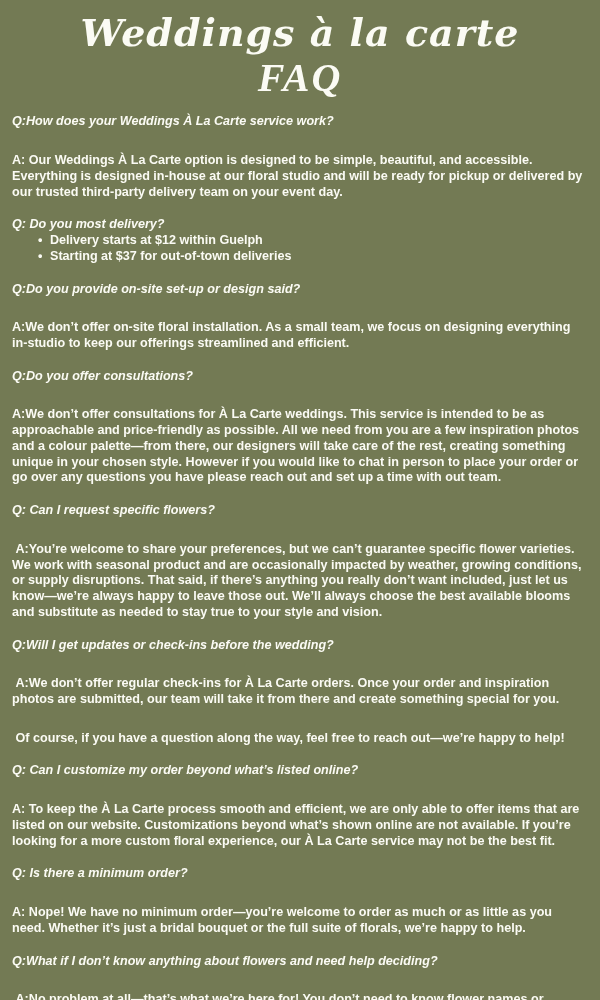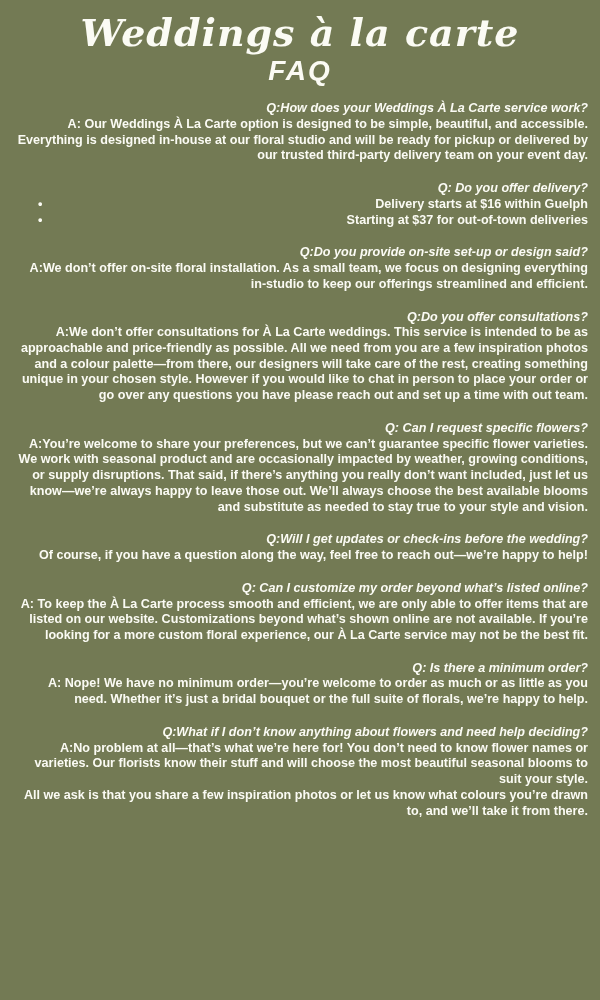--- a/index.html
+++ b/index.html
@@ -21,42 +21,43 @@
   }
   .title {
     font-family: "DejaVu Serif", serif;
     font-style: italic;
     font-weight: 700;
     font-size: 38px;
     line-height: 1.22;
     letter-spacing: 1px;
   }
   .subtitle {
-    font-family: Liberation Sans, sans-serif;
+    font-family: Liberation Serif, serif;
     font-style: italic;
     font-weight: 700;
-    font-size: 28px;
+    font-size: 40px;
     line-height: 1.1;
     letter-spacing: 2px;
   }
   .faq-list { }
-  .faq-item { margin-bottom: 17px; text-align: right; }
+  .faq-item { margin-bottom: 17px; }
   .q {
     font-style: italic;
     font-weight: 700;
     font-size: 12.6px;
     line-height: 1.25;
     white-space: pre-wrap;
   }
   .q.plain { font-style: normal; }
   .a {
     font-weight: 700;
     font-size: 12.6px;
     line-height: 1.25;
     white-space: pre-wrap;
+    margin-top: 23px;
   }
   ul.bullets {
     list-style: none;
     margin: 0;
   }
   ul.bullets li {
     font-weight: 700;
     font-size: 12.6px;
     line-height: 1.25;
     padding-left: 38px;
@@ -76,23 +77,23 @@
     <div class="title">Weddings à la carte</div>
     <div class="subtitle">FAQ</div>
   </div>
   <div class="faq-list">
   <section class="faq-item">
     <p class="q">Q:How does your Weddings À La Carte service work?</p>
   <p class="a">A: Our Weddings À La Carte option is designed to be simple, beautiful, and accessible. Everything is designed in-house at our floral studio and will be ready for pickup or delivered by our trusted third-party delivery team on your event day.</p>
       </section>
 
   <section class="faq-item">
-    <p class="q">Q: Do you offer delivery?</p>
+    <p class="q">Q: Do you most delivery?</p>
         <ul class="bullets">
-          <li>Delivery starts at $16 within Guelph</li>
+          <li>Delivery starts at $12 within Guelph</li>
           <li>Starting at $37 for out-of-town deliveries</li>
         </ul>
       </section>
 
   <section class="faq-item">
     <p class="q">Q:Do you provide on-site set-up or design said?</p>
   <p class="a">A:We don’t offer on-site floral installation. As a small team, we focus on designing everything in-studio to keep our offerings streamlined and efficient.</p>
       </section>
 
   <section class="faq-item">
@@ -100,20 +101,21 @@
   <p class="a">A:We don’t offer consultations for À La Carte weddings. This service is intended to be as approachable and price-friendly as possible. All we need from you are a few inspiration photos and a colour palette—from there, our designers will take care of the rest, creating something unique in your chosen style. However if you would like to chat in person to place your order or go over any questions you have please reach out and set up a time with out team.</p>
       </section>
 
   <section class="faq-item">
     <p class="q">Q: Can I request specific flowers?</p>
   <p class="a"> A:You’re welcome to share your preferences, but we can’t guarantee specific flower varieties. We work with seasonal product and are occasionally impacted by weather, growing conditions, or supply disruptions. That said, if there’s anything you really don’t want included, just let us know—we’re always happy to leave those out. We’ll always choose the best available blooms and substitute as needed to stay true to your style and vision.</p>
       </section>
 
   <section class="faq-item">
     <p class="q">Q:Will I get updates or check-ins before the wedding?</p>
+  <p class="a"> A:We don’t offer regular check-ins for À La Carte orders. Once your order and inspiration photos are submitted, our team will take it from there and create something special for you.</p>
         <p class="a"> Of course, if you have a question along the way, feel free to reach out—we’re happy to help!</p>
       </section>
 
   <section class="faq-item">
     <p class="q">Q: Can I customize my order beyond what’s listed online?</p>
   <p class="a">A: To keep the À La Carte process smooth and efficient, we are only able to offer items that are listed on our website. Customizations beyond what’s shown online are not available. If you’re looking for a more custom floral experience, our À La Carte service may not be the best fit.</p>
       </section>
 
   <section class="faq-item">
     <p class="q">Q: Is there a minimum order?</p>

